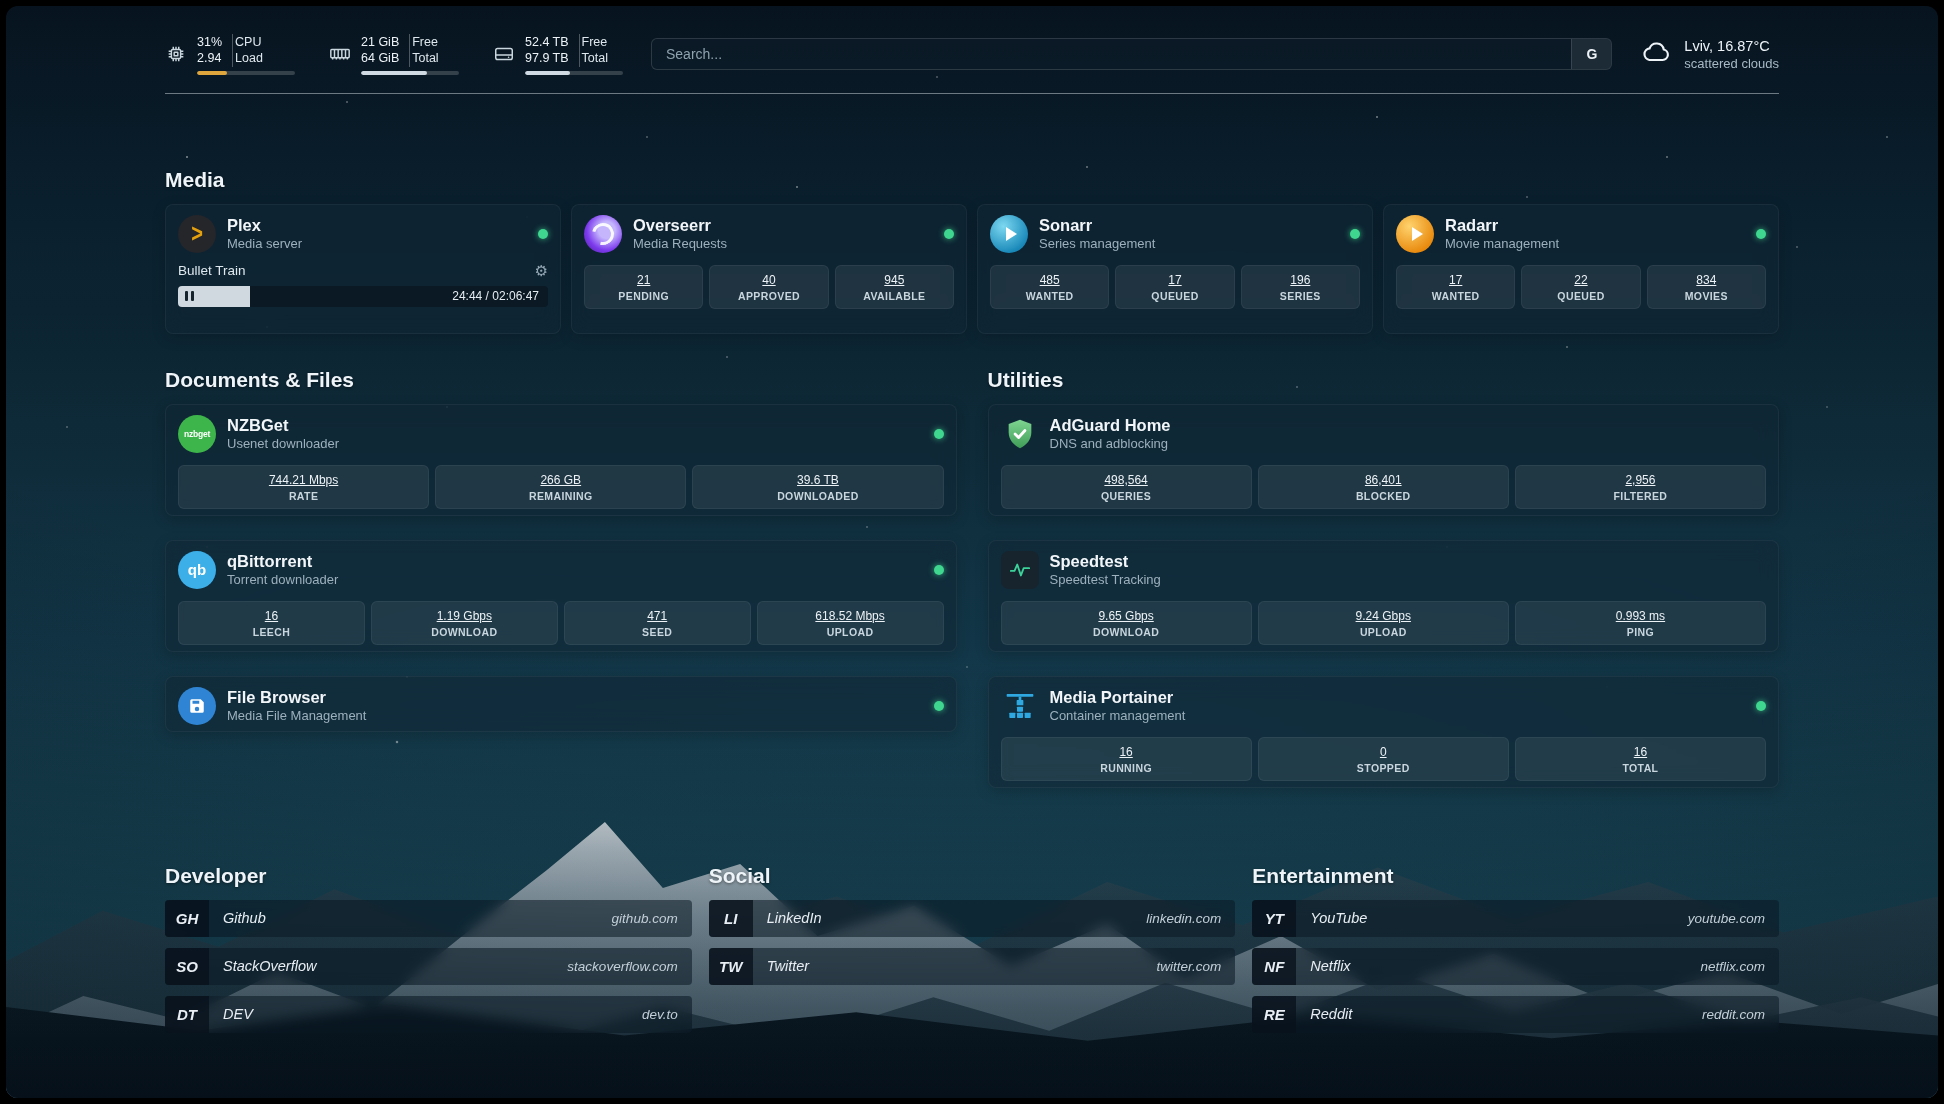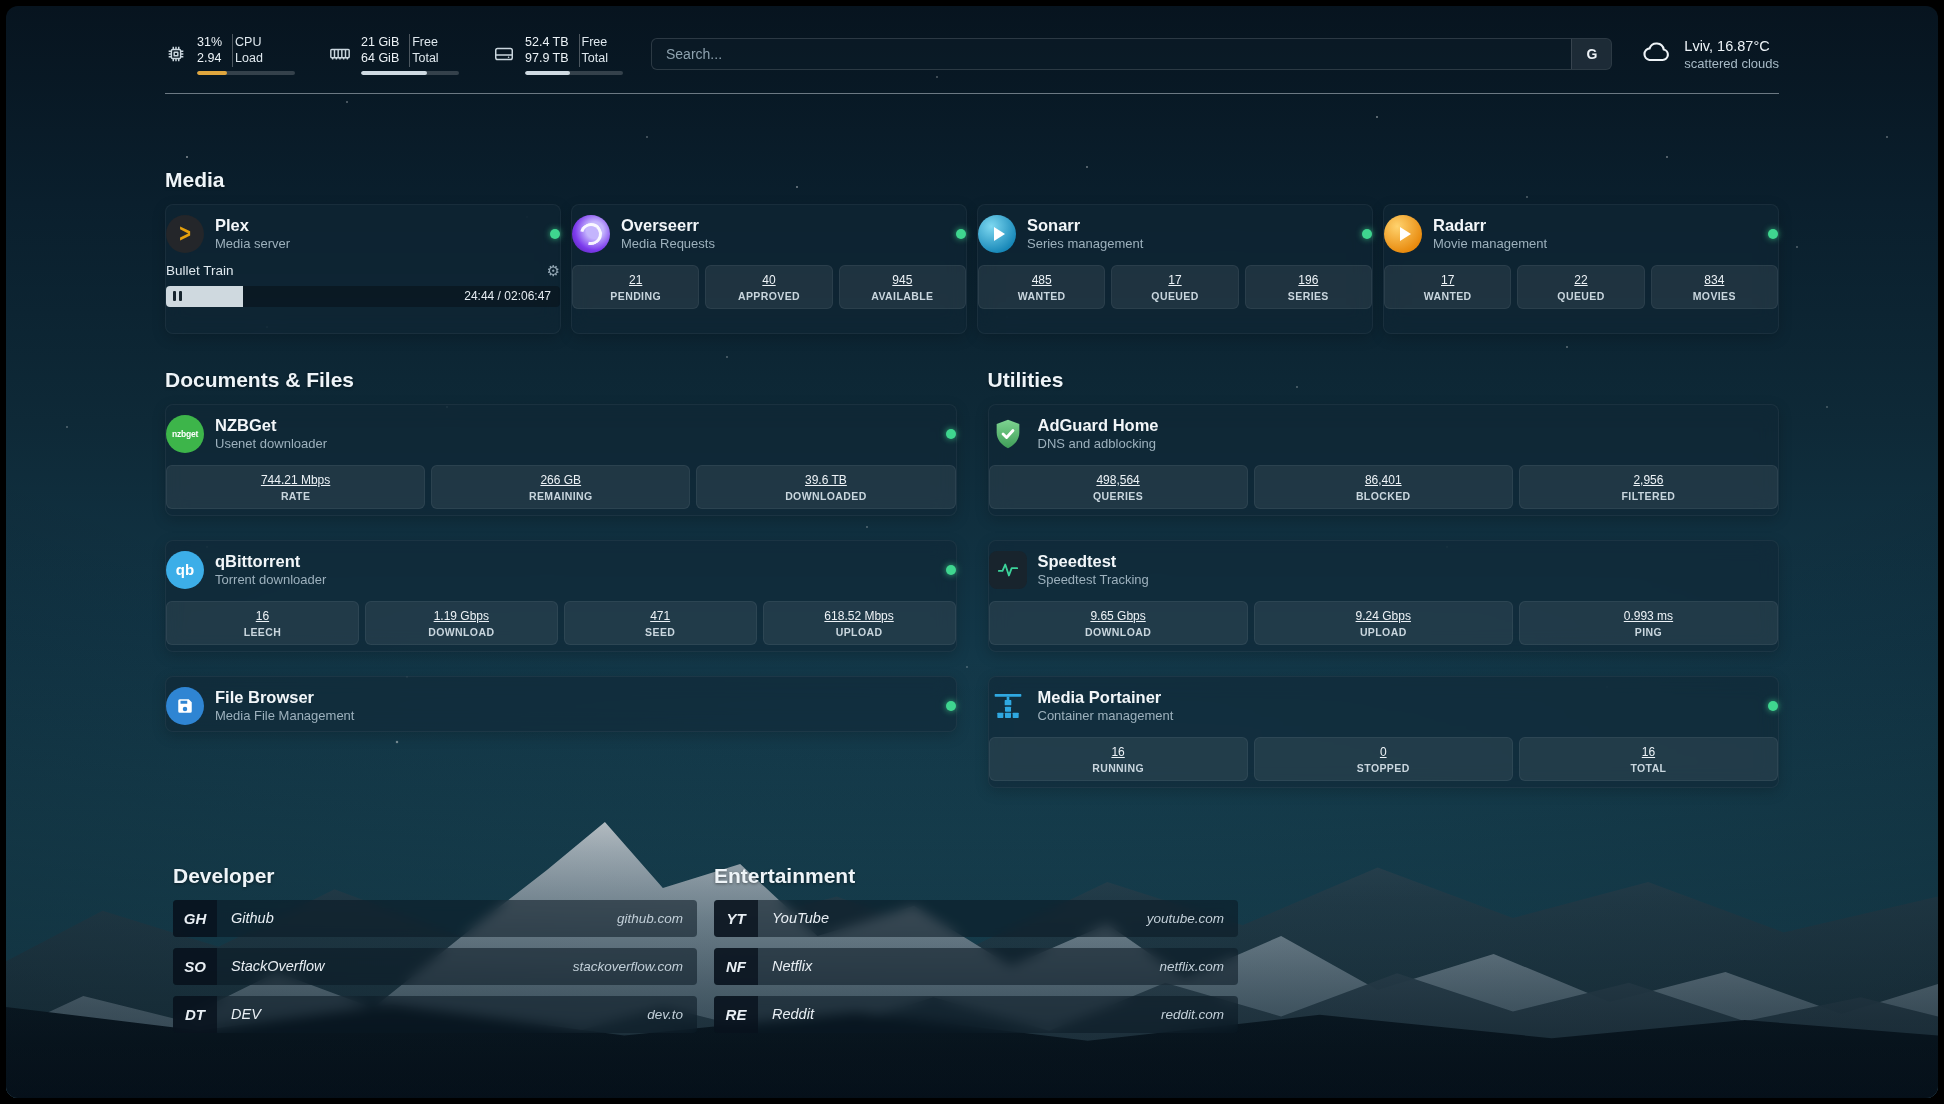--- a/index.html
+++ b/index.html
@@ -80,21 +80,21 @@
   .weather svg { width:32px; height:32px; }
   .w-loc { font-size:14.5px; }
   .w-sub { font-size:13px; color:#a7bac6; margin-top:2px; }
 
   .divider { margin-top:18px; border-top:1px solid rgba(230,240,246,.45); }
 
   
   .section-media { margin-top:74px; margin-bottom:12px; }
   .grid4 { display:grid; grid-template-columns:repeat(4,1fr); gap:10px; }
   .card { background:rgba(16,38,52,.55); border:1px solid rgba(255,255,255,.05);
-    border-radius:8px; padding:10px 0; backdrop-filter:blur(10px);
+    border-radius:8px; padding:10px 12px; backdrop-filter:blur(10px);
     box-shadow:0 4px 14px rgba(0,0,0,.18); cursor:pointer; }
   .h-media { height:130px; }
   .h-stats { height:112px; }
   .h-slim  { height:56px; }
 
   .card-head { display:flex; gap:11px; align-items:center; }
   .titles .t { font-size:16.5px; font-weight:600; color:#f2f6f9; }
   .titles .s { font-size:13px; color:#9db1bd; margin-top:1px; }
   .dot { width:10px; height:10px; border-radius:50%; background:#3fd68f;
     box-shadow:0 0 6px rgba(63,214,143,.8); margin-left:auto; flex:0 0 auto; }
@@ -140,21 +140,21 @@
   .pause i { display:block; width:3px; height:10px; background:#16242e; border-radius:1px; }
   .seek .time { position:absolute; right:9px; top:50%; transform:translateY(-50%);
     font-size:12px; color:#e6edf2; z-index:2; }
 
   
   .two-col { display:grid; grid-template-columns:1fr 1fr; gap:31px; margin-top:34px; }
   .col h2 { margin-bottom:12px; }
   .card-stack { display:flex; flex-direction:column; gap:24px; }
 
   
-  .three-col { display:grid; grid-template-columns:1fr 1fr 1fr; gap:17px; margin-top:76px;margin-left:8px; }
+  .three-col { display:grid; grid-template-columns:1fr 1fr 1fr; gap:17px; margin-top:76px; }
   .bm-list { display:flex; flex-direction:column; gap:11px; }
   .bm { display:flex; align-items:center; height:37px; border-radius:4px; overflow:hidden;
     background:rgba(10,24,34,.55); backdrop-filter:blur(6px); cursor:pointer;font-style:italic; }
   .bm-abbr { width:44px; height:100%; background:rgba(8,18,28,.78); color:#e8eef3;
     font-weight:700; font-size:15px; display:flex; align-items:center; justify-content:center; flex:0 0 auto; }
   .bm-name { margin-left:14px; font-size:14.5px; color:#e8eef3; }
   .bm-url { margin-left:auto; margin-right:14px; font-size:13.5px; color:#c2cfd8; }
 </style>
 </head>
 <body>
@@ -568,20 +568,35 @@
             <span class="bm-url">stackoverflow.com</span>
           </div>
           <div class="bm">
             <span class="bm-abbr">DT</span>
             <span class="bm-name">DEV</span>
             <span class="bm-url">dev.to</span>
           </div>
         </div>
       </div>
 
+      <div>
+        <h2 style="margin-bottom:12px;">Social</h2>
+        <div class="bm-list">
+          <div class="bm">
+            <span class="bm-abbr">LI</span>
+            <span class="bm-name">LinkedIn</span>
+            <span class="bm-url">linkedin.com</span>
+          </div>
+          <div class="bm">
+            <span class="bm-abbr">TW</span>
+            <span class="bm-name">Twitter</span>
+            <span class="bm-url">twitter.com</span>
+          </div>
+        </div>
+      </div>
 
       <div>
         <h2 style="margin-bottom:12px;">Entertainment</h2>
         <div class="bm-list">
           <div class="bm">
             <span class="bm-abbr">YT</span>
             <span class="bm-name">YouTube</span>
             <span class="bm-url">youtube.com</span>
           </div>
           <div class="bm">

